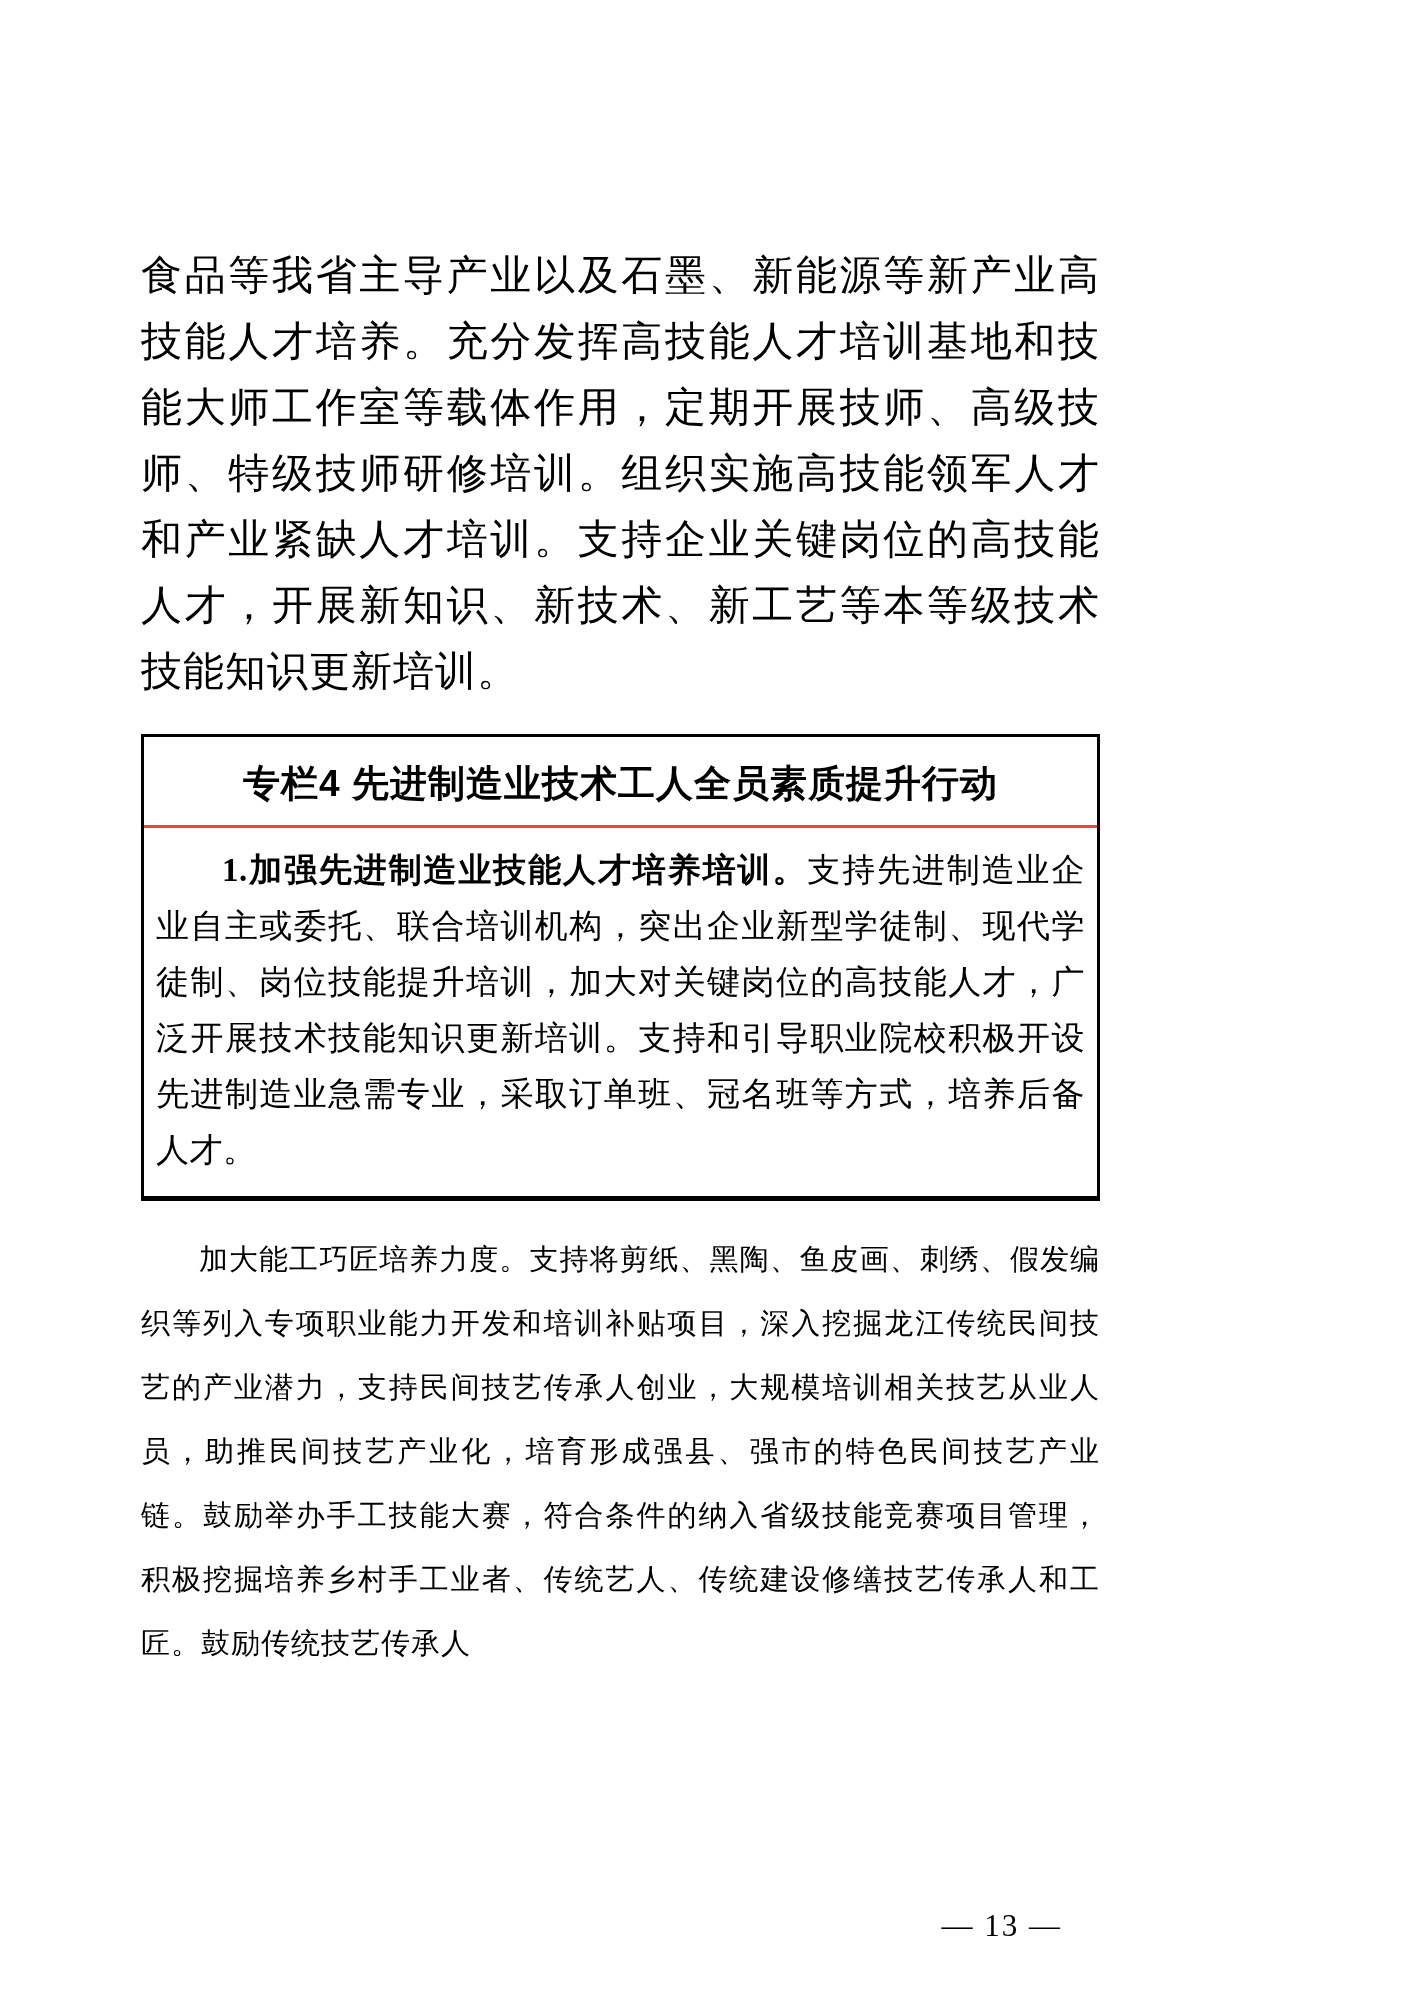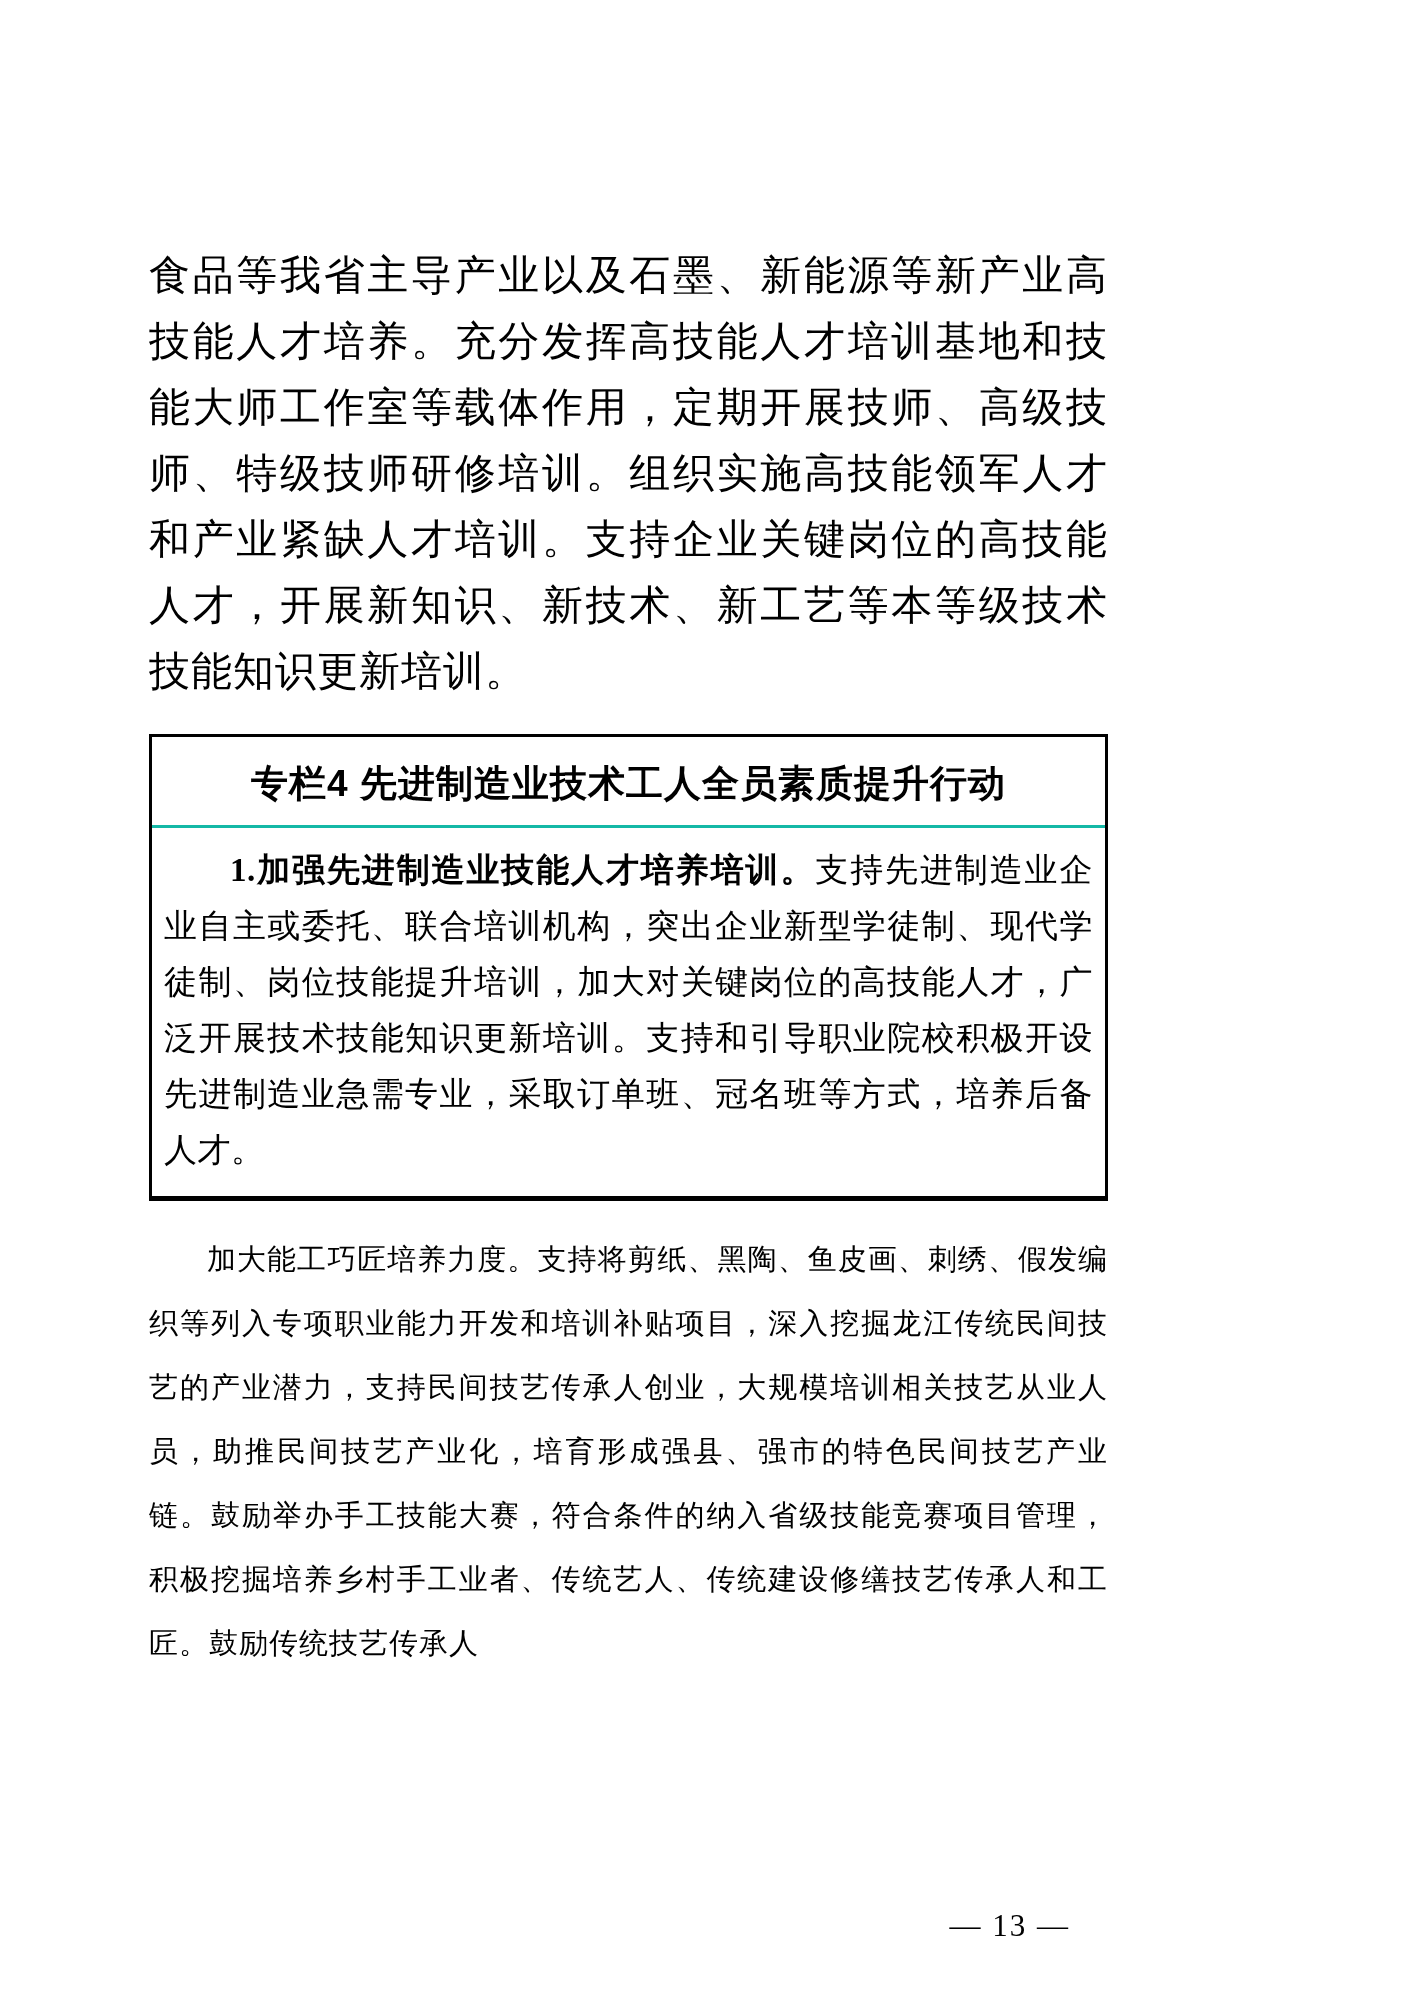--- a/index.html
+++ b/index.html
@@ -10,21 +10,20 @@
   .page {
     position: relative;
     width: 1212px;
     height: 1995px;
     background: #ffffff;
     overflow: hidden;
     font-family: "Liberation Serif", "DejaVu Serif", serif;
     color: #000000;
     box-sizing: border-box;
     padding: 242px 112px 0 141px;
-    margin-left: 8px;
   }
   
   .body-para {
     font-size: 41px;
     line-height: 66px;
     text-align: justify;
     text-justify: inter-character;
     word-break: break-all;
     letter-spacing: 1px;
     margin: 0;
@@ -34,21 +33,21 @@
   }
   
   .callout-box {
     margin-top: 30px;
     border: 3px solid #000000;
     border-bottom-width: 5px;
     box-sizing: border-box;
   }
   .callout-box .box-header {
     padding: 22px 10px 16px 10px;
-    border-bottom: 3px solid #14b8a6;
+    border-bottom: 3px solid #ef4444;
     text-align: center;
   }
   .callout-box .box-title {
     font-family: "Liberation Sans", "DejaVu Sans", sans-serif;
     font-weight: bold;
     font-size: 37px;
     letter-spacing: 1px;
   }
   .callout-box .box-body {
     padding: 14px 12px 18px 12px;

